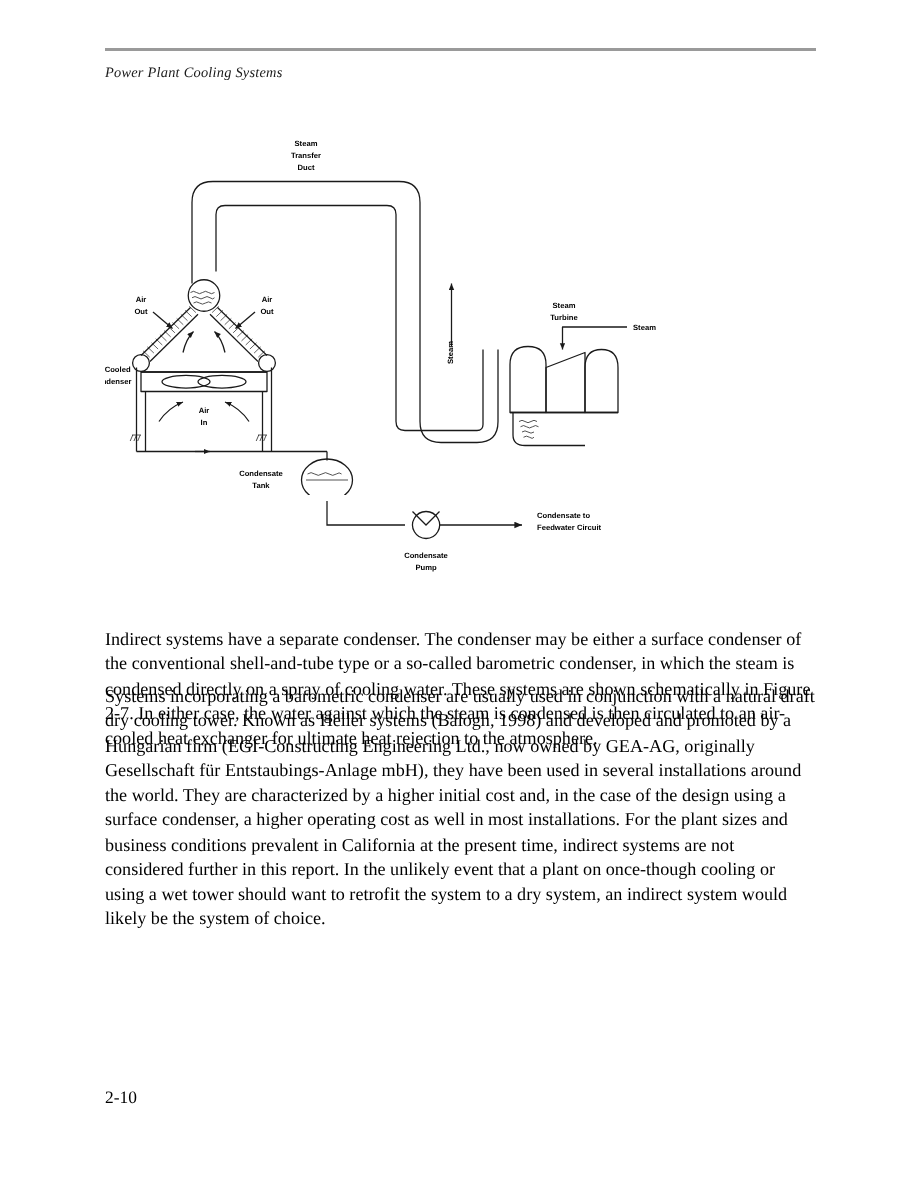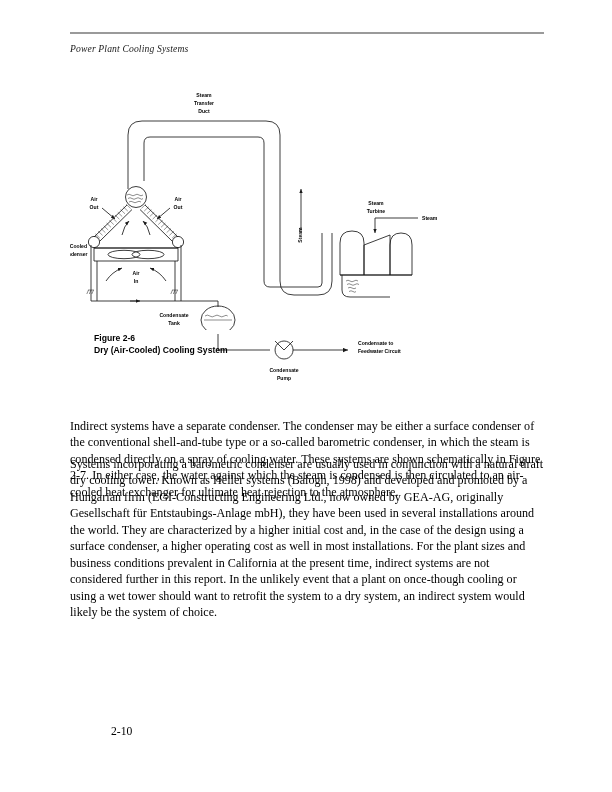--- a/index.html
+++ b/index.html
@@ -84,21 +84,20 @@
   #para-2 { top: 456px; }
 
   
   .folio {
     position: absolute;
     left: 70px;
     top: 725px;
     font-family: "Liberation Serif", "DejaVu Serif", serif;
     font-size: 11.6px;
     color: #000;
-    margin-left: 41px;
   }
 
   
   .dlbl {
     font-family: "Liberation Sans", "DejaVu Sans", sans-serif;
     font-weight: bold;
     font-size: 5.1px;
     fill: #000;
   }
 </style>
@@ -284,23 +283,19 @@
       </defs>
       <g>
         <text class="dlbl" x="214" y="47" text-anchor="middle">Condensate</text>
         <text class="dlbl" x="214" y="55" text-anchor="middle">Pump</text>
         <text class="dlbl" x="288" y="20" text-anchor="start">Condensate to</text>
         <text class="dlbl" x="288" y="28" text-anchor="start">Feedwater Circuit</text>
       </g>
     </svg>
   </div>
 
-  <div class="caption">
-    <div>Figure 2-6</div>
-    <div>Dry (Air-Cooled) Cooling System</div>
-  </div>
 
   <div class="body-block" id="para-1">Indirect systems have a separate condenser. The condenser may be either a surface condenser of the conventional shell-and-tube type or a so-called barometric condenser, in which the steam is condensed directly on a spray of cooling water. These systems are shown schematically in Figure 2-7. In either case, the water against which the steam is condensed is then circulated to an air-cooled heat exchanger for ultimate heat rejection to the atmosphere.</div>
   <div class="body-block" id="para-2">Systems incorporating a barometric condenser are usually used in conjunction with a natural draft dry cooling tower. Known as Heller systems (Balogh, 1998) and developed and promoted by a Hungarian firm (EGI-Constructing Engineering Ltd., now owned by GEA-AG, originally Gesellschaft für Entstaubings-Anlage mbH), they have been used in several installations around the world. They are characterized by a higher initial cost and, in the case of the design using a surface condenser, a higher operating cost as well in most installations. For the plant sizes and business conditions prevalent in California at the present time, indirect systems are not considered further in this report. In the unlikely event that a plant on once-though cooling or using a wet tower should want to retrofit the system to a dry system, an indirect system would likely be the system of choice.</div>
 
   <div class="folio">2-10</div>
 
 </div>
 
 </body></html>

